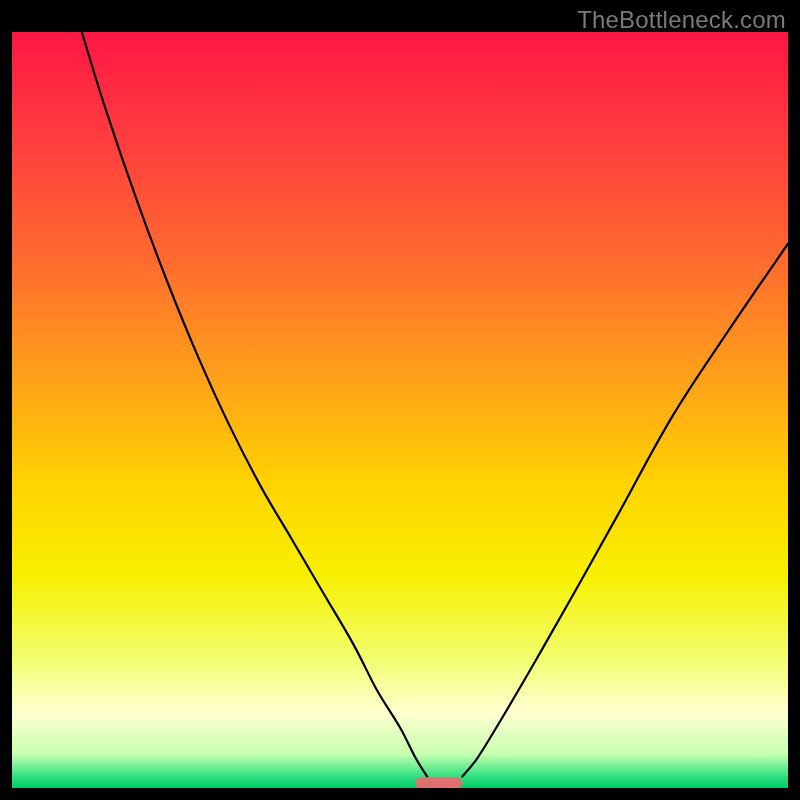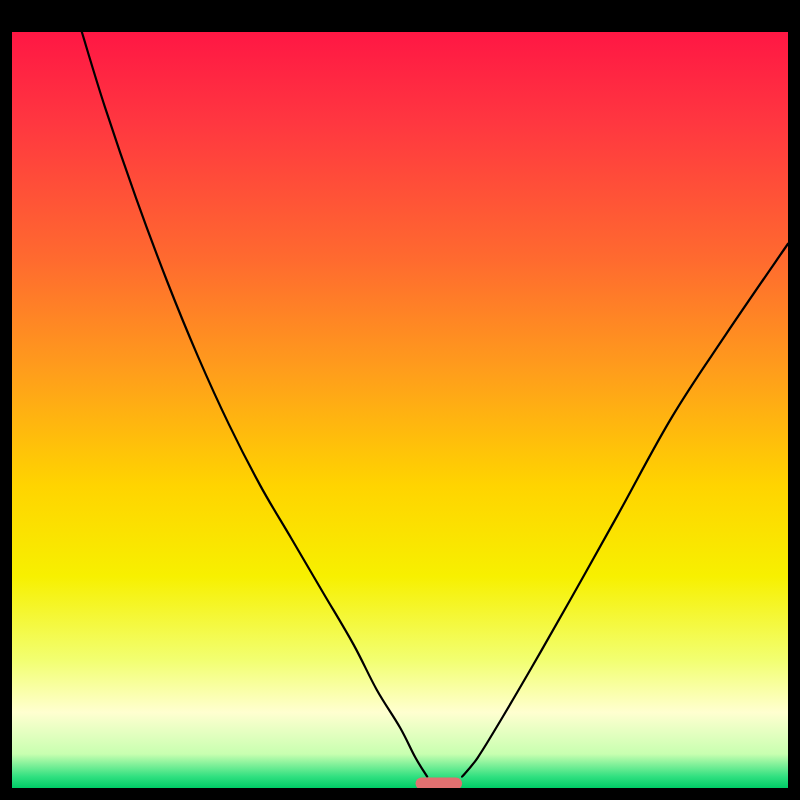--- a/index.html
+++ b/index.html
@@ -51,20 +51,21 @@
   .marker {
     fill: #e07070;
     stroke: none;
   }
 </style>
 </head>
 <body>
 
 <div class="frame">
 
+  <div class="watermark">TheBottleneck.com</div>
 
   <div class="plot-wrap">
     <svg viewBox="0 0 776 756" preserveAspectRatio="none">
       <defs>
         <linearGradient id="bg-grad" x1="0" y1="0" x2="0" y2="1">
         <stop offset="0%" stop-color="#ff1744"></stop>
             <stop offset="12%" stop-color="#ff3740"></stop>
             <stop offset="30%" stop-color="#ff6a2f"></stop>
             <stop offset="45%" stop-color="#ff9e1b"></stop>
             <stop offset="60%" stop-color="#ffd400"></stop>

